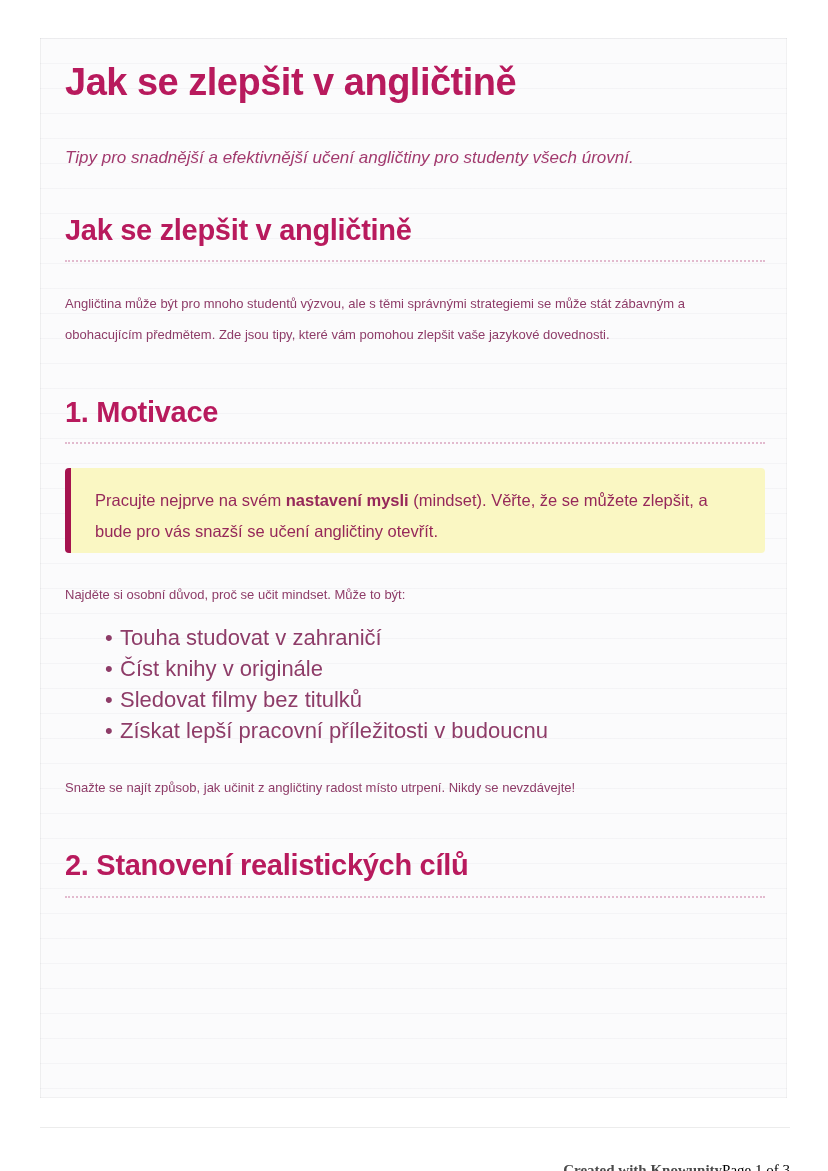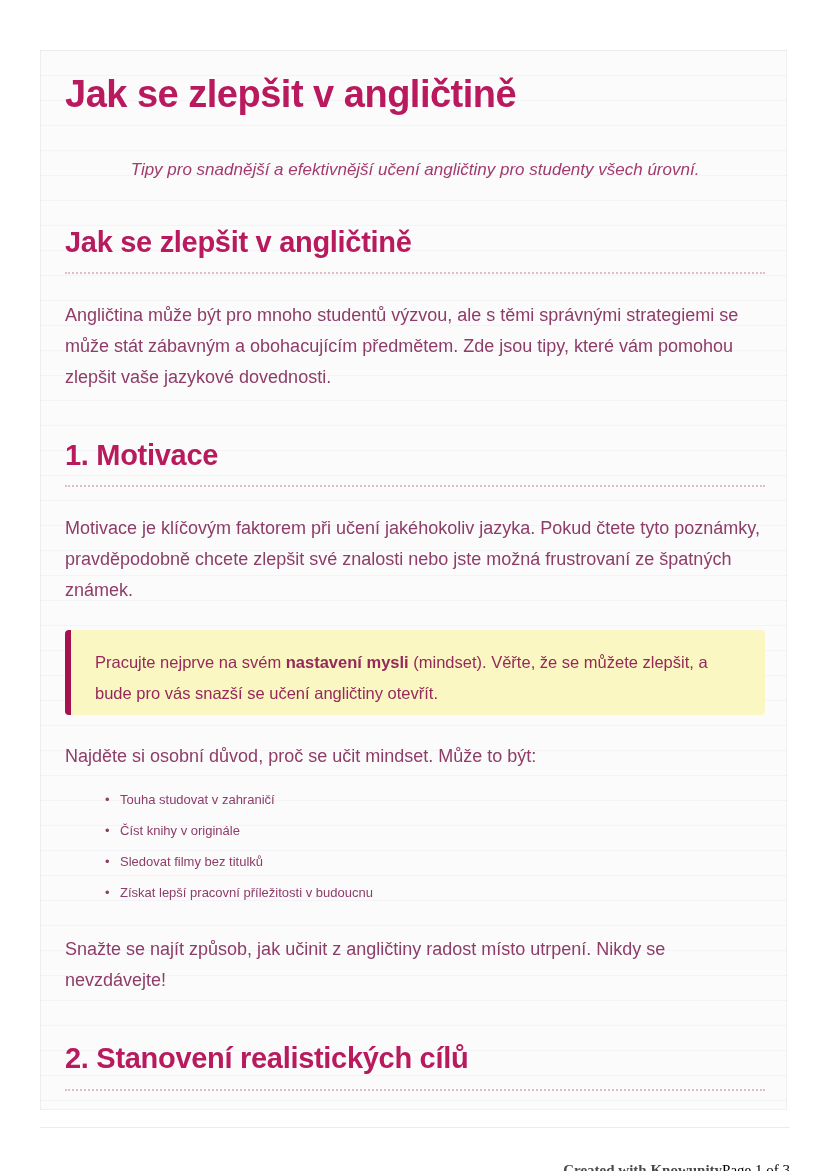--- a/index.html
+++ b/index.html
@@ -15,21 +15,21 @@
     width: 828px;
     height: 1171px;
     background: #ffffff;
     overflow: hidden;
   }
 
   
   .page {
     position: absolute;
     left: 40px;
-    top: 50px;
+    top: 38px;
     width: 747px;
     height: 1060px;
     background-color: #fbfbfc;
     background-image: repeating-linear-gradient(
       to bottom,
       rgba(130, 130, 150, 0.06) 0px,
       rgba(130, 130, 150, 0.06) 1px,
       transparent 1px,
       transparent 25px
     );
@@ -52,37 +52,36 @@
     font-weight: 700;
     letter-spacing: -0.5px;
     color: #b81a5d;
   }
 
   .doc-subtitle {
     margin-top: 42px;
     font-size: 17px;
     font-style: italic;
     color: #a23a6e;
-    text-align: center;
   }
 
   h2.section-heading {
     margin-top: 46px;
     font-size: 29px;
     line-height: 1.15;
     font-weight: 700;
     letter-spacing: -0.3px;
     color: #b81a5d;
     padding-bottom: 13px;
     border-bottom: 2px dotted #e2bace;
   }
 
   p.body-text {
     margin-top: 26px;
-    font-size: 18px;
+    font-size: 13px;
     line-height: 31px;
     color: #8e3c68;
   }
 
   
   .callout {
     margin-top: 24px;
     background: #faf7c3;
     border-left: 6px solid #a5134f;
     border-radius: 4px;
@@ -96,21 +95,21 @@
   .callout .strong { font-weight: 700; }
 
   
   ul.reason-list {
     margin-top: 12px;
     list-style: none;
   }
   ul.reason-list li {
     position: relative;
     padding-left: 55px;
-    font-size: 13px;
+    font-size: 22px;
     line-height: 31px;
     color: #8e3c68;
   }
   ul.reason-list li::before {
     content: "•";
     position: absolute;
     left: 40px;
     top: 0;
     color: #8e3c68;
   }
@@ -157,21 +156,20 @@
       <h1 class="doc-title">Jak se zlepšit v angličtině</h1>
 
       <p class="doc-subtitle">Tipy pro snadnější a efektivnější učení angličtiny pro studenty všech úrovní.</p>
 
       <h2 class="section-heading">Jak se zlepšit v angličtině</h2>
 
       <p class="body-text">Angličtina může být pro mnoho studentů výzvou, ale s těmi správnými strategiemi se může stát zábavným a obohacujícím předmětem. Zde jsou tipy, které vám pomohou zlepšit vaše jazykové dovednosti.</p>
 
       <h2 class="section-heading">1. Motivace</h2>
 
-      <p class="body-text">Motivace je klíčovým faktorem při učení jakéhokoliv jazyka. Pokud čtete tyto poznámky, pravděpodobně chcete zlepšit své znalosti nebo jste možná frustrovaní ze špatných známek.</p>
 
       <div class="callout">
         <p><span>Pracujte nejprve na svém </span><span class="strong">nastavení mysli</span><span> (mindset). Věřte, že se můžete zlepšit, a bude pro vás snazší se učení angličtiny otevřít.</span></p>
       </div>
 
       <p class="body-text">Najděte si osobní důvod, proč se učit mindset. Může to být:</p>
 
       <ul class="reason-list">
         <li>Touha studovat v zahraničí</li>
         <li>Číst knihy v originále</li>

